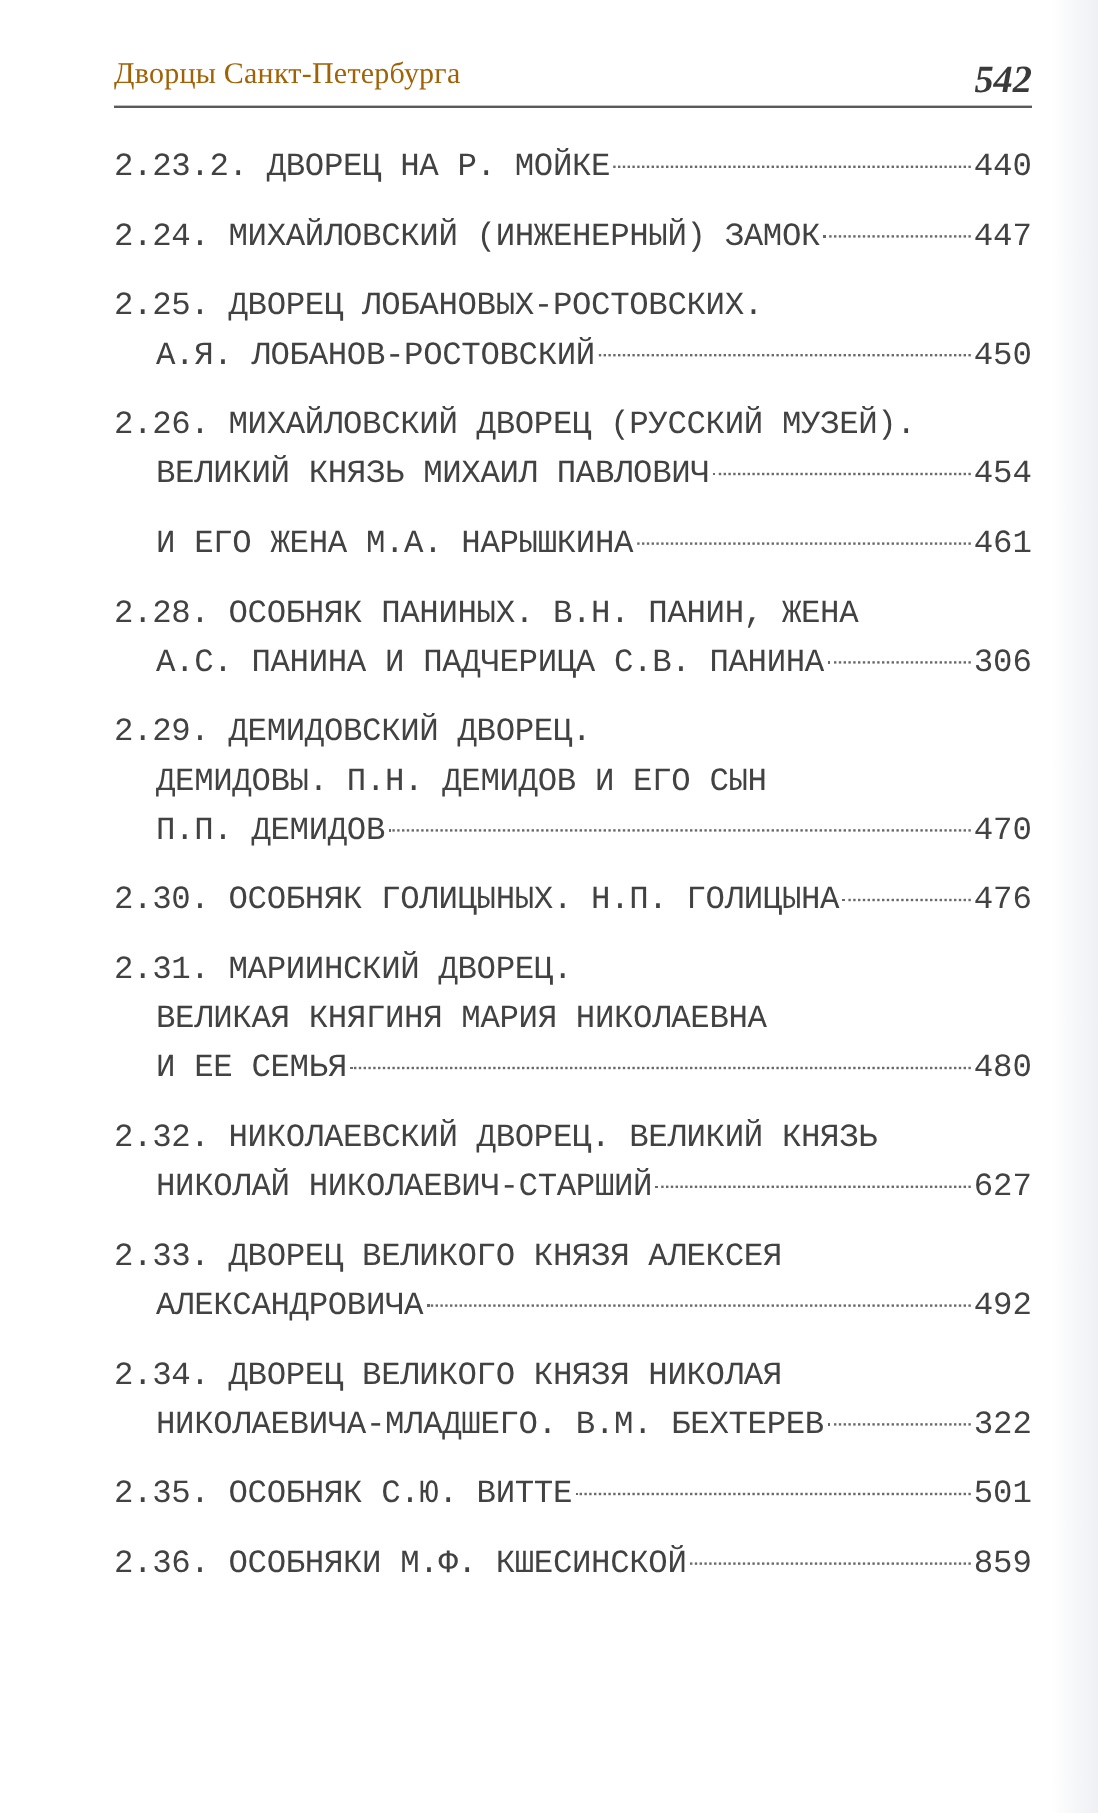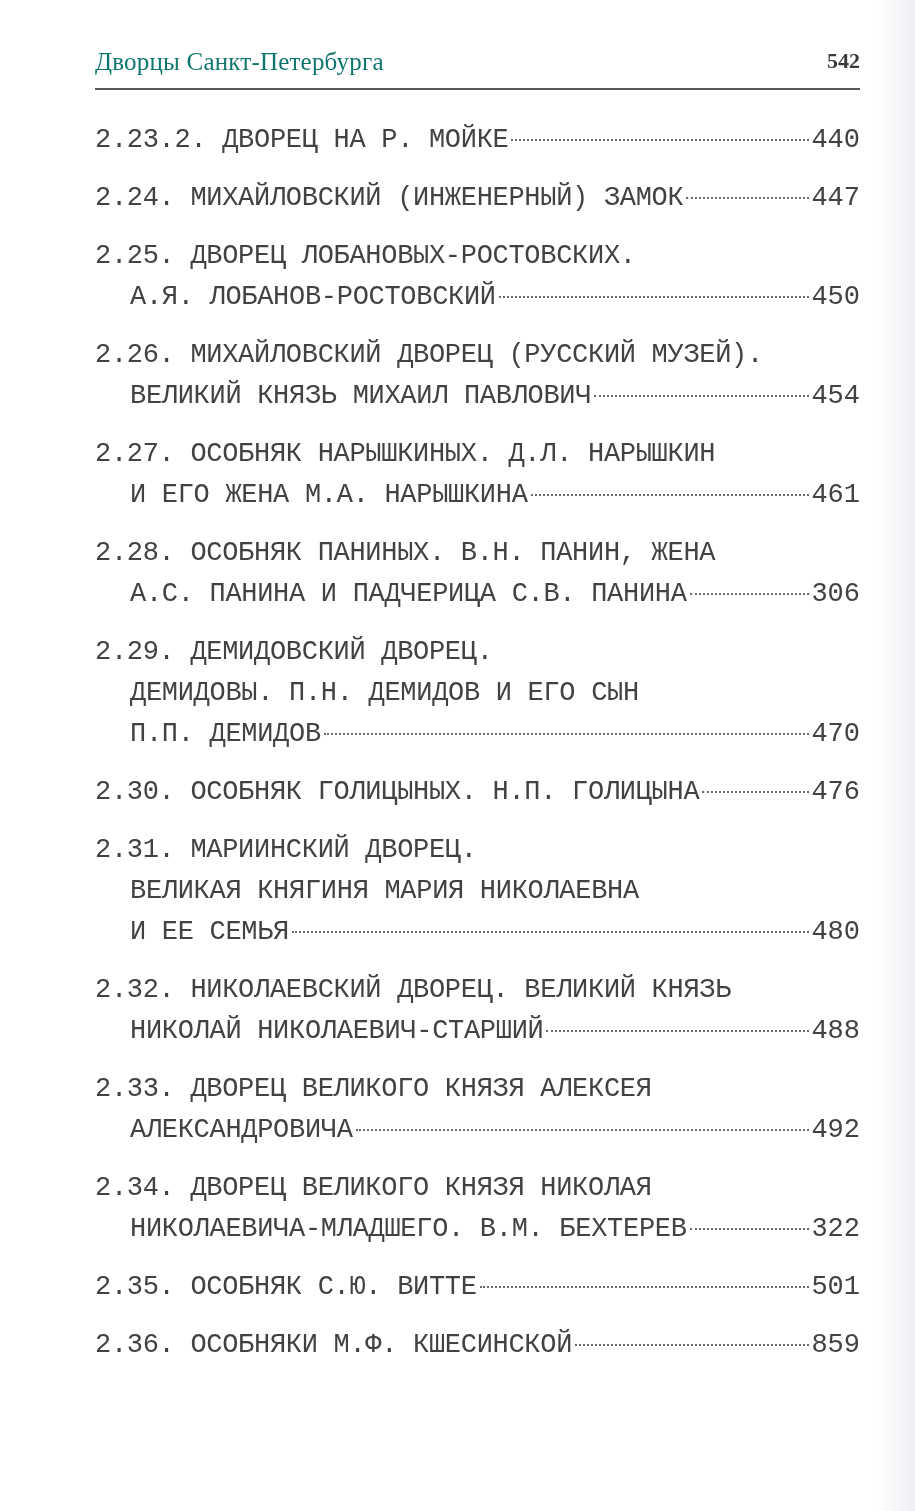--- a/index.html
+++ b/index.html
@@ -28,30 +28,31 @@
     left: 95px;
     top: 48px;
     width: 765px;
     height: 36px;
   }
   .header-title {
     position: absolute;
     left: 0;
     top: 0;
     font-size: 25px;
-    color: #0f766e;
+    color: #a16207;
     letter-spacing: 0.2px;
   }
   .header-page {
     position: absolute;
     right: 0;
     top: 0;
-    font-size: 22px;
+    font-size: 32px;
     font-weight: bold;
     color: #3a3a3a;
+    font-style: italic;
   }
   .header-rule {
     position: absolute;
     left: 95px;
     top: 88px;
     width: 765px;
     height: 0;
     border-top: 2px solid #5a5a5a;
   }
   .toc {
@@ -133,21 +134,20 @@
     </div>
     <div class="entry">
       <div class="line"><span class="text">2.26. МИХАЙЛОВСКИЙ ДВОРЕЦ (РУССКИЙ МУЗЕЙ).</span></div>
       <div class="line cont last">
         <span class="text">ВЕЛИКИЙ КНЯЗЬ МИХАИЛ ПАВЛОВИЧ</span>
         <span class="leader"></span>
         <span class="pg">454</span>
       </div>
     </div>
     <div class="entry">
-      <div class="line"><span class="text">2.27. ОСОБНЯК НАРЫШКИНЫХ. Д.Л. НАРЫШКИН</span></div>
       <div class="line cont last">
         <span class="text">И ЕГО ЖЕНА М.А. НАРЫШКИНА</span>
         <span class="leader"></span>
         <span class="pg">461</span>
       </div>
     </div>
     <div class="entry">
       <div class="line"><span class="text">2.28. ОСОБНЯК ПАНИНЫХ. В.Н. ПАНИН, ЖЕНА</span></div>
       <div class="line cont last">
         <span class="text">А.С. ПАНИНА И ПАДЧЕРИЦА С.В. ПАНИНА</span>
@@ -178,21 +178,21 @@
         <span class="text">И ЕЕ СЕМЬЯ</span>
         <span class="leader"></span>
         <span class="pg">480</span>
       </div>
     </div>
     <div class="entry">
       <div class="line"><span class="text">2.32. НИКОЛАЕВСКИЙ ДВОРЕЦ. ВЕЛИКИЙ КНЯЗЬ</span></div>
       <div class="line cont last">
         <span class="text">НИКОЛАЙ НИКОЛАЕВИЧ-СТАРШИЙ</span>
         <span class="leader"></span>
-        <span class="pg">488</span>
+        <span class="pg">627</span>
       </div>
     </div>
     <div class="entry">
       <div class="line"><span class="text">2.33. ДВОРЕЦ ВЕЛИКОГО КНЯЗЯ АЛЕКСЕЯ</span></div>
       <div class="line cont last">
         <span class="text">АЛЕКСАНДРОВИЧА</span>
         <span class="leader"></span>
         <span class="pg">492</span>
       </div>
     </div>

